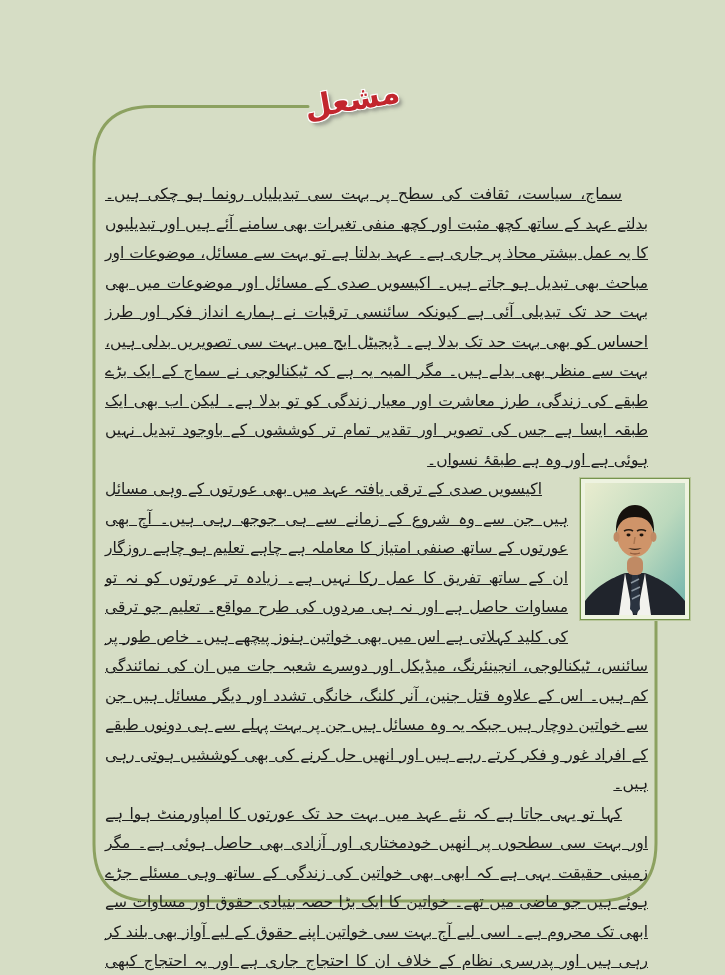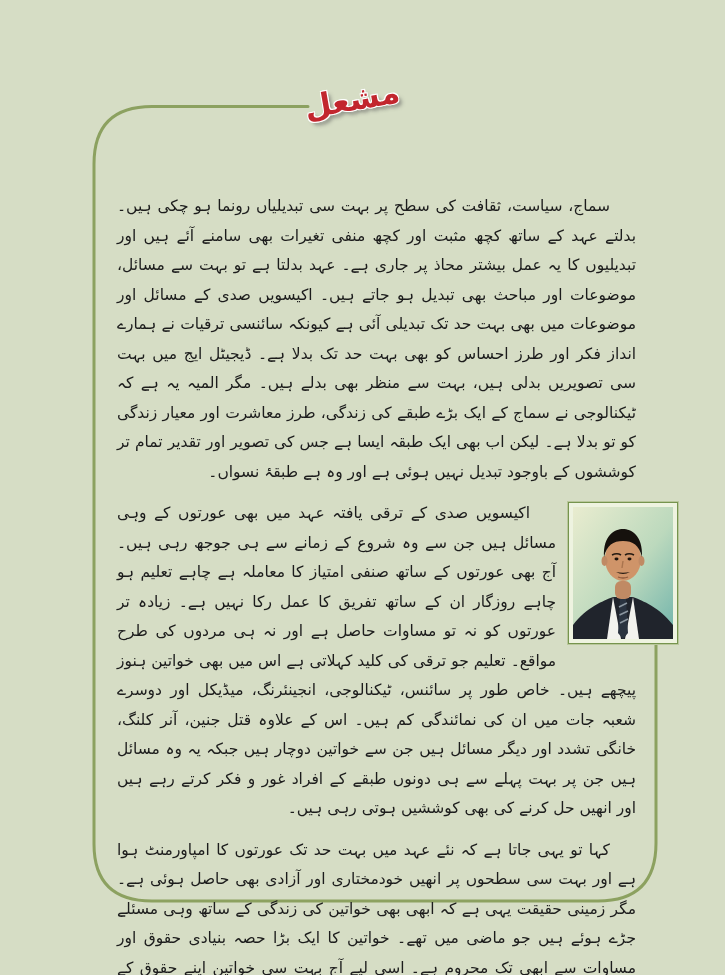--- a/index.html
+++ b/index.html
@@ -20,21 +20,21 @@
       -1px 1px 0 #ffffff, 1px 1px 0 #ffffff,
       3px 4px 4px rgba(90,90,90,.55);
     direction:rtl;text-align:center;line-height:58px;
   }
   
   .article{
     position:absolute;left:105px;top:180px;width:543px;
     direction:rtl;text-align:justify;
     font-size:15.5px;line-height:29.5px;color:#1c1c1c;
   }
-  .article p{margin:12px;text-indent:26px;}
+  .article p{margin:0;text-indent:26px;text-decoration:underline;}
   
   .photo-frame{
     float:right;
     margin:3px -42px 6px 12px;
     background:#eef3e0;border:1px solid #76944e;padding:4px;
     width:100px;height:132px;box-shadow:0 0 0 1px #b9c79b;
   }
   .photo-frame svg{display:block;}
 </style>
 </head>

